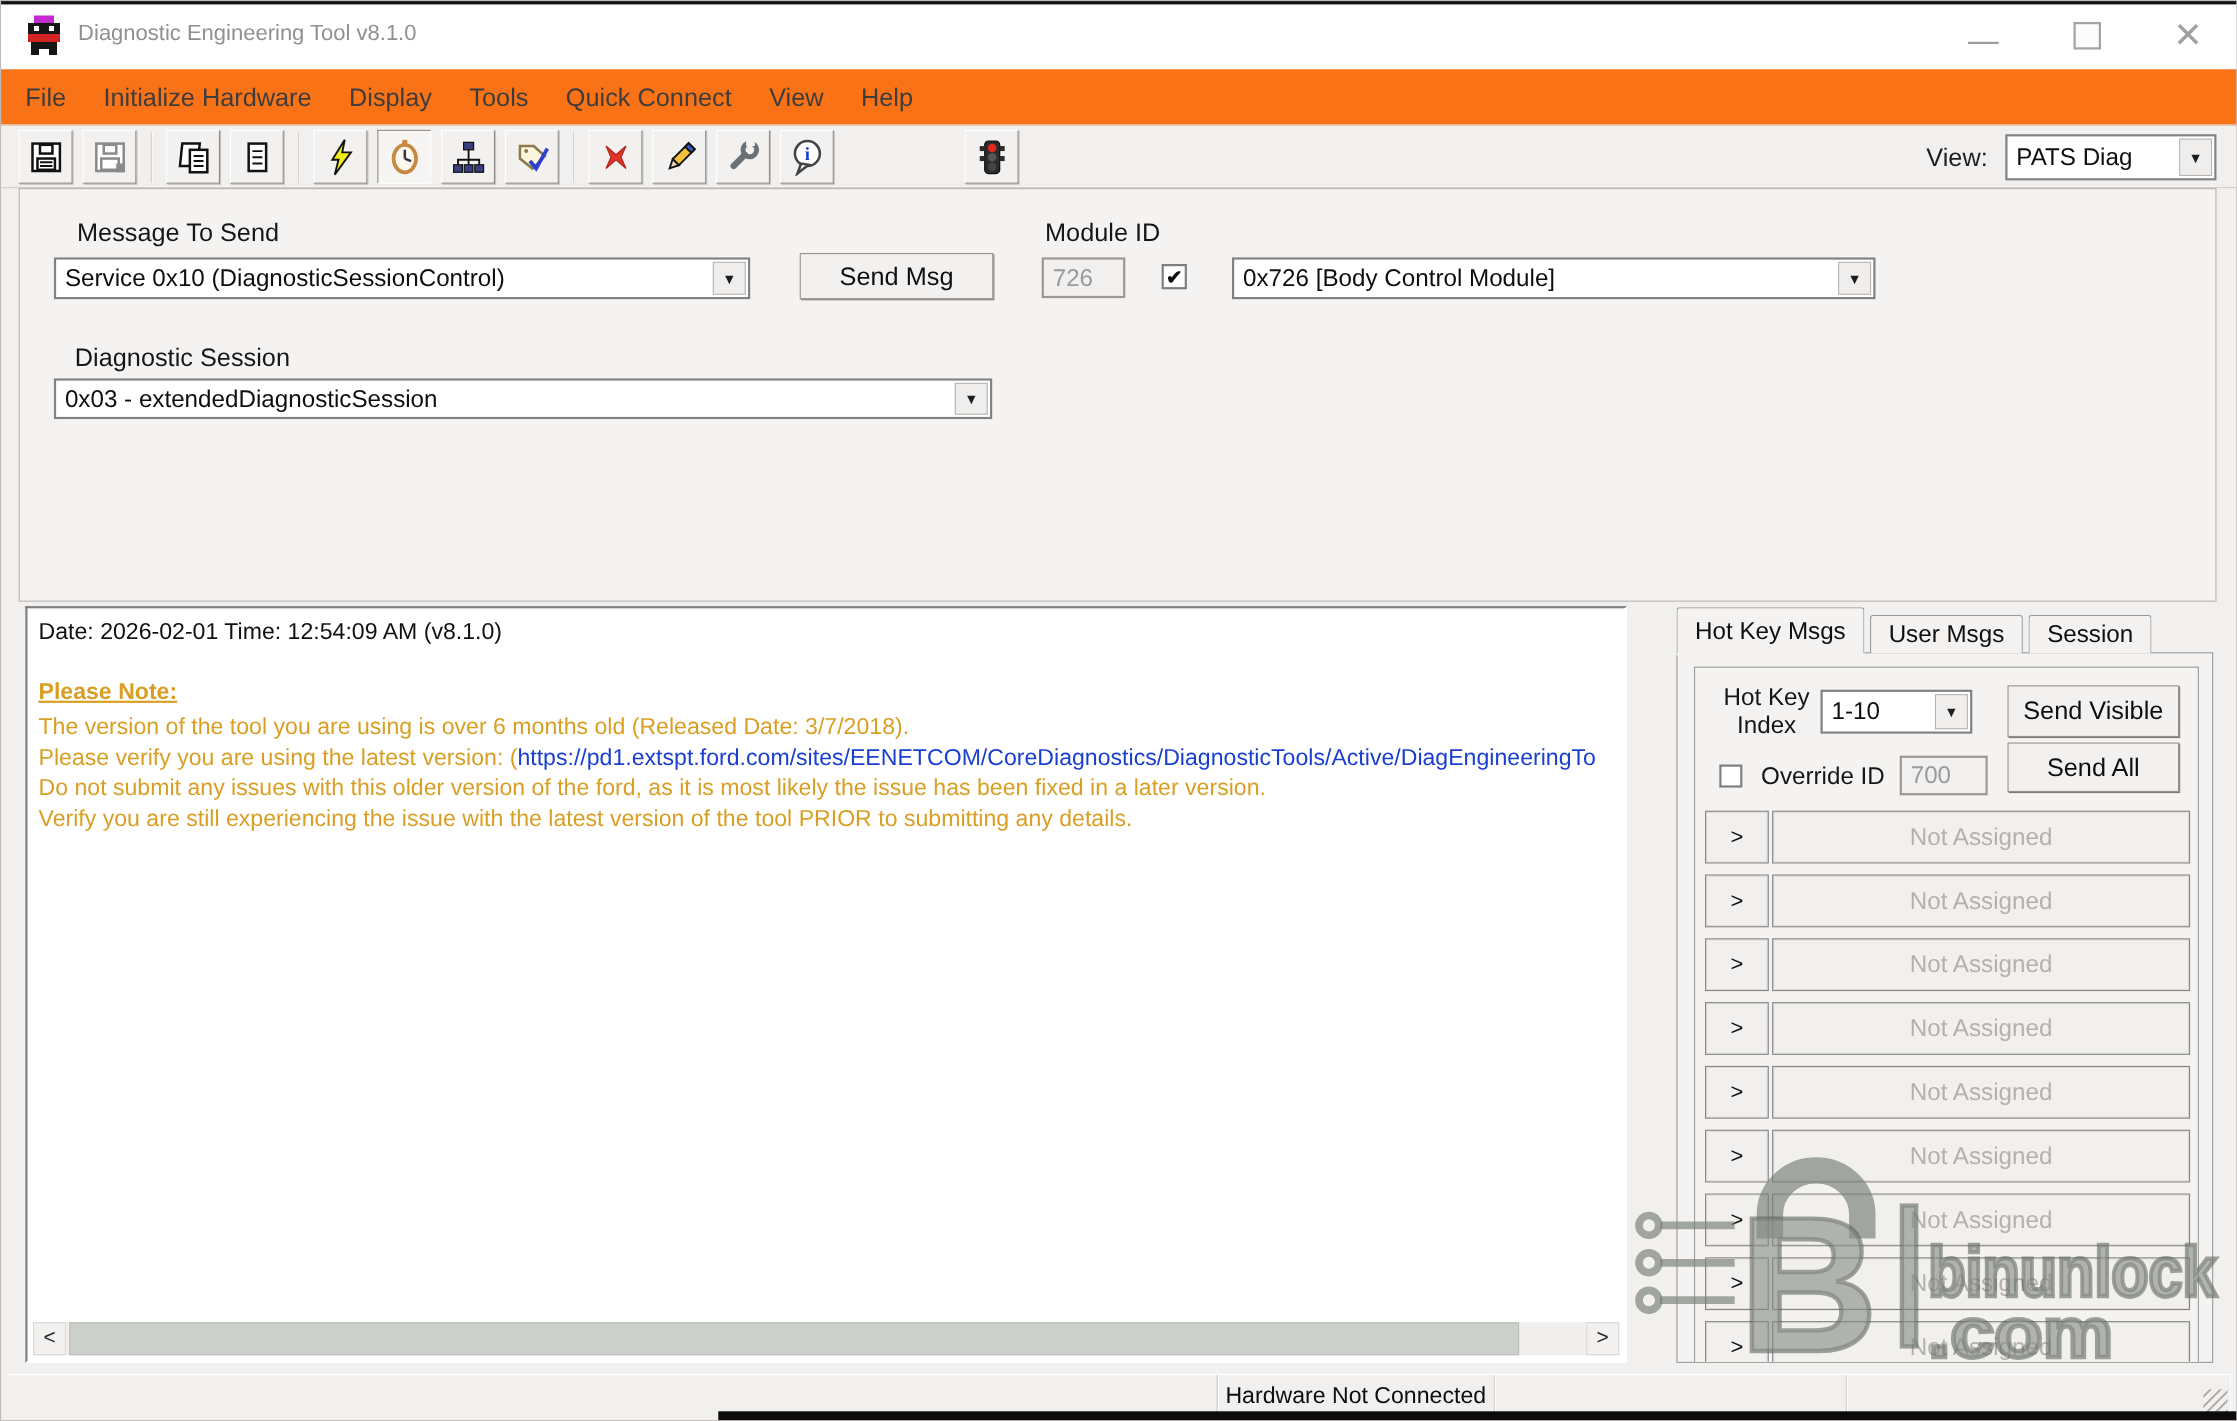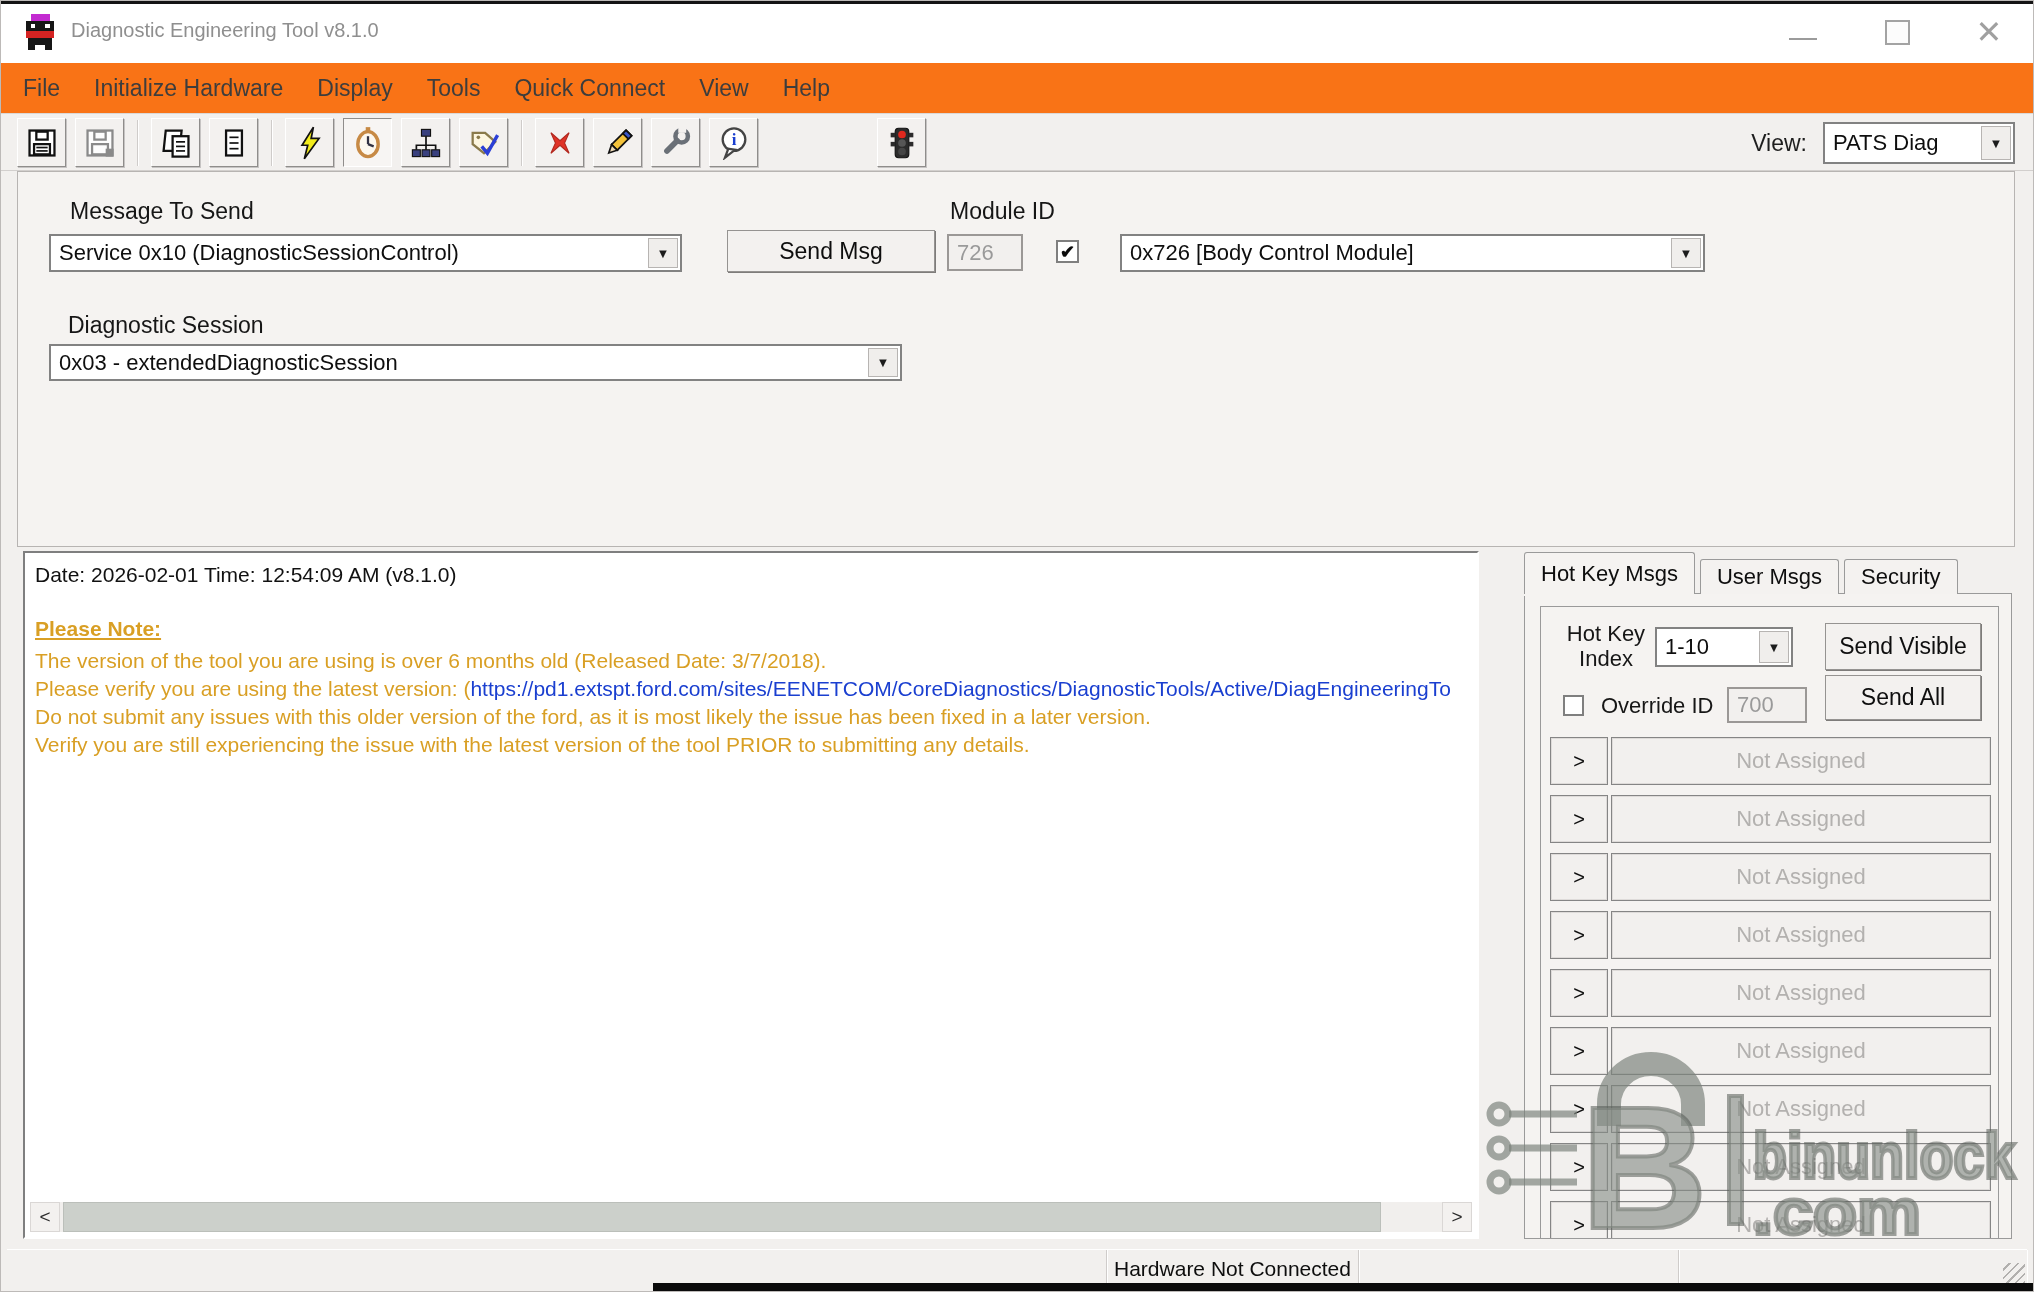--- a/index.html
+++ b/index.html
@@ -38,21 +38,21 @@
   .combo-arrow { position:absolute; right:2px; top:2px; bottom:2px; width:30px; background:#f0eeec; border:1px solid #b7b4b2; display:flex; align-items:center; justify-content:center; font-size:13px; color:#1c1c1c; }
   .btn { background:#f3f1ef; border:1px solid #959391; box-shadow:1px 1px 0 #7e7c7a; font-size:23px; color:#0e0e0e; display:flex; align-items:center; justify-content:center; }
   .textfield { background:#f2f0ee; border:2px solid #9b9896; font-size:22px; color:#9a9a9a; display:flex; align-items:center; padding-left:8px; }
   .checkbox { background:#fff; border:2px solid #7f7f7f; display:flex; align-items:center; justify-content:center; font-size:18px; font-weight:bold; color:#0c0c0c; }
 
   
   .upper-panel { position:absolute; left:16px; top:170px; width:1998px; height:376px; background:#f5f3f1; border:1px solid #b7b4b2; }
   .fieldlabel { position:absolute; font-size:23px; color:#161616; white-space:nowrap; }
   .lbl-message { left:52px; top:26px; }
   .combo-message { position:absolute; left:31px; top:62px; width:633px; height:38px; }
-  .btn-sendmsg { position:absolute; left:709px; top:58px; width:208px; height:42px; }
+  .btn-sendmsg { position:absolute; left:709px; top:58px; width:176px; height:42px; }
   .lbl-moduleid { left:932px; top:26px; }
   .field-moduleid { position:absolute; left:929px; top:62px; width:76px; height:37px; }
   .chk-module { position:absolute; left:1038px; top:68px; width:23px; height:23px; }
   .combo-module { position:absolute; left:1102px; top:62px; width:585px; height:38px; }
   .lbl-session { left:50px; top:140px; }
   .combo-session { position:absolute; left:31px; top:172px; width:853px; height:37px; }
 
   
   .logpanel { position:absolute; left:22px; top:550px; width:1456px; height:688px; background:#fff; border:2px solid; border-color:#7f7f7f #ffffff #ffffff #7f7f7f; overflow:hidden; }
   .log-line { position:absolute; left:10px; font-size:21px; white-space:nowrap; }
@@ -288,21 +288,21 @@
     <div class="hscroll">
       <div class="hs-btn hs-left">&lt;</div>
       <div class="hs-thumb"></div>
       <div class="hs-btn hs-right">&gt;</div>
     </div>
   </div>
 
   <div class="tabs" id="tabs">
       <div class="tab active">Hot Key Msgs</div>
       <div class="tab">User Msgs</div>
-      <div class="tab">Security</div>
+      <div class="tab">Session</div>
     </div>
   <div class="tabpage">
     <div class="groupbox">
       <div class="hk-label">
         <div>Hot Key</div>
         <div>Index</div>
       </div>
       <div class="combo combo-hkindex">
         <span class="combo-text">1-10</span>
         <span class="combo-arrow">▼</span>

